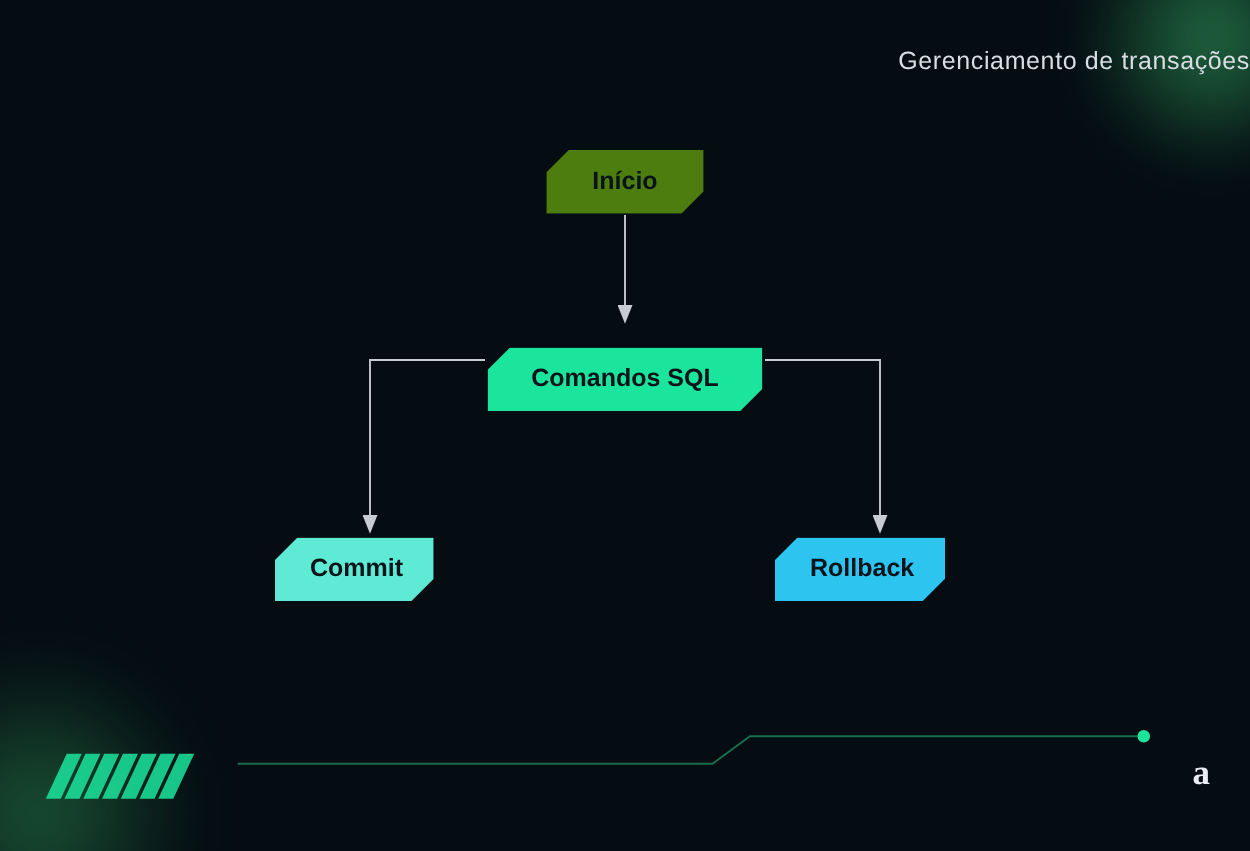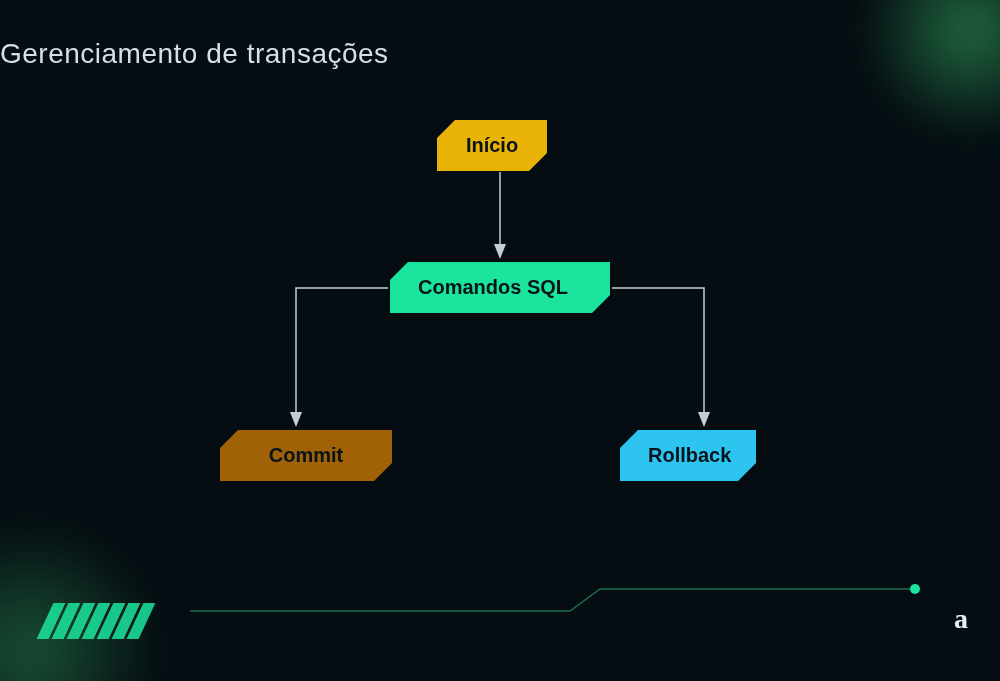--- a/index.html
+++ b/index.html
@@ -31,60 +31,60 @@
       width: 260px;
       height: 260px;
       background: radial-gradient(circle, rgba(79,255,142,0.3) 0%, rgba(79,255,142,0) 70%);
       filter: blur(25px);
     }
     .title {
       position: absolute;
       top: 38px;
       left: 0;
       right: 0;
-      text-align: left;
+      text-align: right;
       color: #d8dee4;
-      font-size: 28px;
+      font-size: 20px;
       font-weight: 500;
       letter-spacing: 0.5px;
     }
     .diagram {
       position: absolute;
       top: 100px;
       left: 0;
       right: 0;
       height: 470px;
     }
     .node {
       position: absolute;
       padding: 14px 28px;
       font-size: 20px;
       font-weight: 700;
       color: #08131a;
       clip-path: polygon(18px 0%, 100% 0%, 100% calc(100% - 18px), calc(100% - 18px) 100%, 0% 100%, 0% 18px);
     }
     .node-inicio {
-      background: #eab308;
+      background: #4d7c0f;
       left: 437px;
       top: 20px;
-      width: 110px;
+      width: 126px;
       text-align: center;
     }
     .node-comandos {
       background: #1be59d;
       left: 390px;
-      top: 162px;
+      top: 178px;
       width: 220px;
-      text-align: left;
+      text-align: center;
     }
     .node-commit {
-      background: #a16207;
+      background: #5eead4;
       left: 220px;
       top: 330px;
-      width: 172px;
+      width: 127px;
       text-align: center;
     }
     .node-rollback {
       background: #2dc4ef;
       left: 620px;
       top: 330px;
       width: 136px;
       text-align: center;
     }
     svg.arrows {

